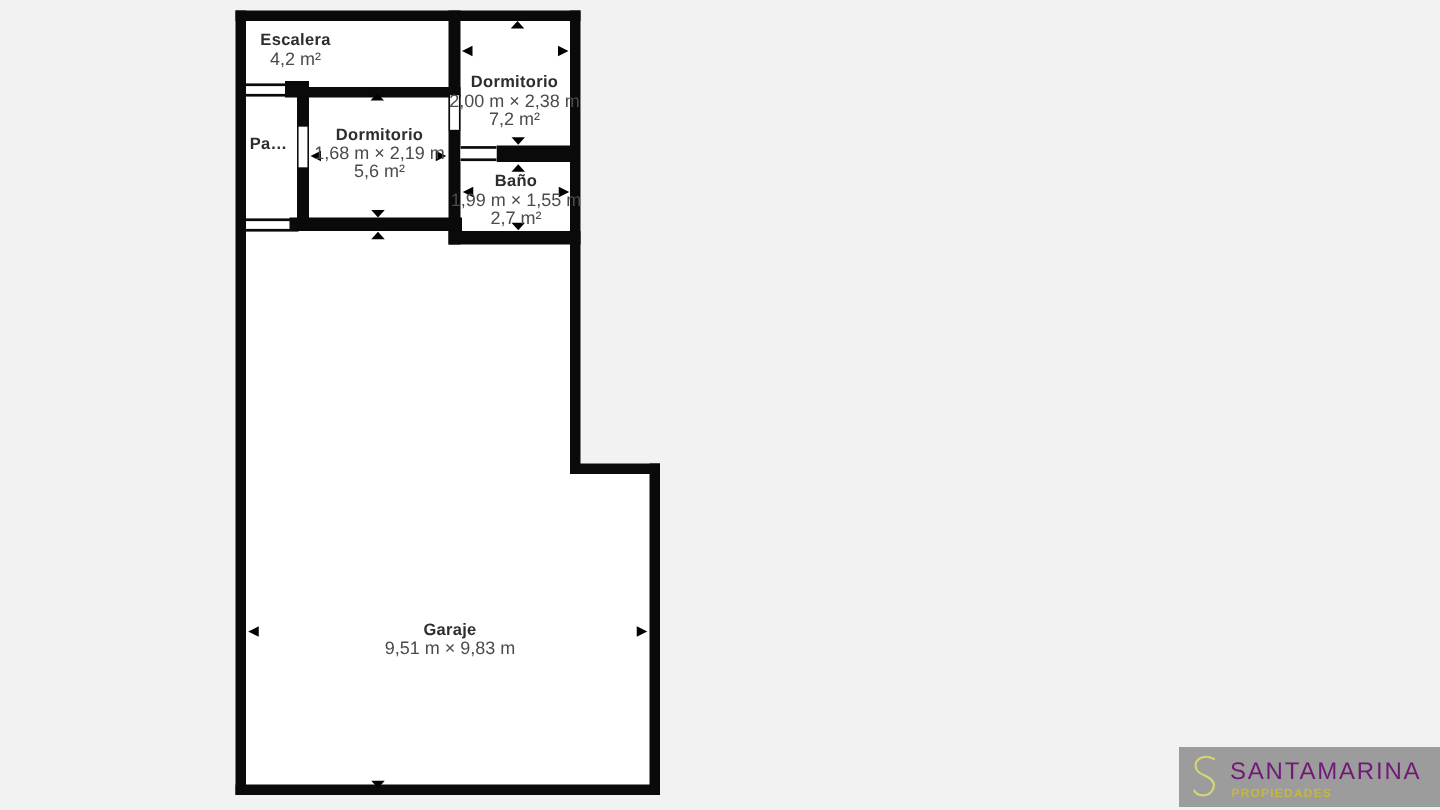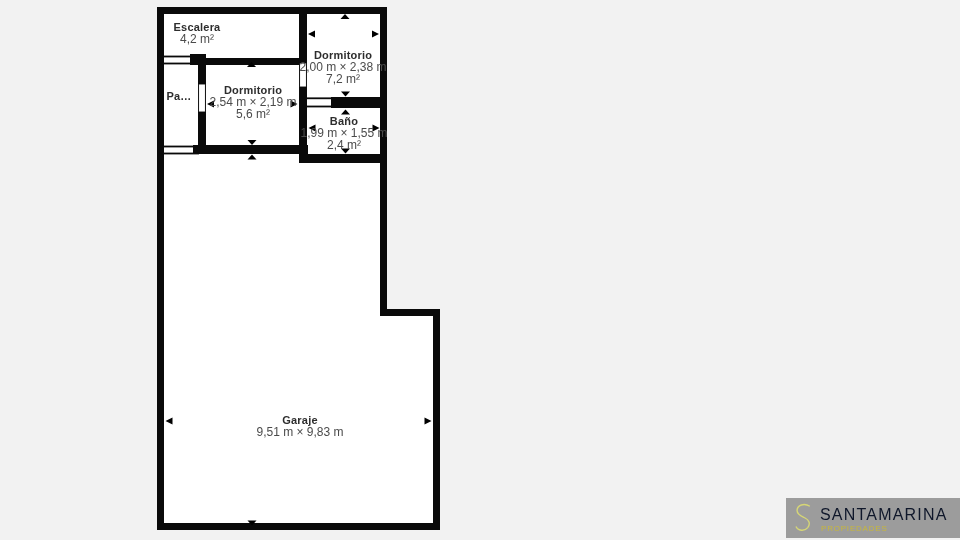--- a/index.html
+++ b/index.html
@@ -15,25 +15,25 @@
     text-align:center;white-space:nowrap;
   }
   .nm{font-size:11px;font-weight:bold;color:#2d2d2d;line-height:13px;letter-spacing:.2px;}
   .dm{font-size:12px;color:#4b4b4b;line-height:11.5px;}
   .logo{
     position:absolute;left:786px;top:498px;width:174px;height:40px;
     background:#9c9c9c;
   }
   .logo-name{
     position:absolute;left:34px;top:7px;
-    font-size:16px;letter-spacing:1.2px;color:#0f172a;font-weight:400;line-height:19px;
+    font-size:16px;letter-spacing:1.2px;color:#701a75;font-weight:400;line-height:19px;
   }
   .logo-tag{
     position:absolute;left:35px;top:27px;
-    font-size:8px;font-weight:normal;letter-spacing:0.8px;color:#c7b73b;line-height:8px;
+    font-size:8px;font-weight:bold;letter-spacing:0.8px;color:#c7b73b;line-height:8px;
   }
   .logo-s{position:absolute;left:6px;top:4px;}
 </style>
 </head>
 <body>
 
 <div class="stage">
 
   <svg width="960" height="540" viewBox="0 0 960 540">
 
@@ -94,34 +94,34 @@
     <div class="nm">Escalera</div>
     <div class="dm">4,2 m²</div>
   </div>
 
   <div class="lbl" style="left:179px;top:90px">
     <div class="nm">Pa…</div>
   </div>
 
   <div class="lbl" style="left:253px;top:84px">
     <div class="nm">Dormitorio</div>
-    <div class="dm">2,54 m × 2,19 m</div>
+    <div class="dm">1,68 m × 2,19 m</div>
     <div class="dm">5,6 m²</div>
   </div>
 
   <div class="lbl" style="left:343px;top:49px">
     <div class="nm">Dormitorio</div>
     <div class="dm">2,00 m × 2,38 m</div>
     <div class="dm">7,2 m²</div>
   </div>
 
   <div class="lbl" style="left:344px;top:115px">
     <div class="nm">Baño</div>
     <div class="dm">1,99 m × 1,55 m</div>
-    <div class="dm">2,4 m²</div>
+    <div class="dm">2,7 m²</div>
   </div>
 
   <div class="lbl" style="left:300px;top:414px">
     <div class="nm">Garaje</div>
     <div class="dm">9,51 m × 9,83 m</div>
   </div>
 
   <div class="logo">
     <svg class="logo-s" width="24" height="32" viewBox="0 0 20 30">
       <path d="M15.5,4 C10,0.5 3.5,3 3.5,8 C3.5,12 8,13.5 11,15 C14.5,16.8 16.5,20 13.5,24 C10.5,27.8 4,27 2.5,23" stroke="#d6d676" stroke-width="1.3" fill="none"></path>

